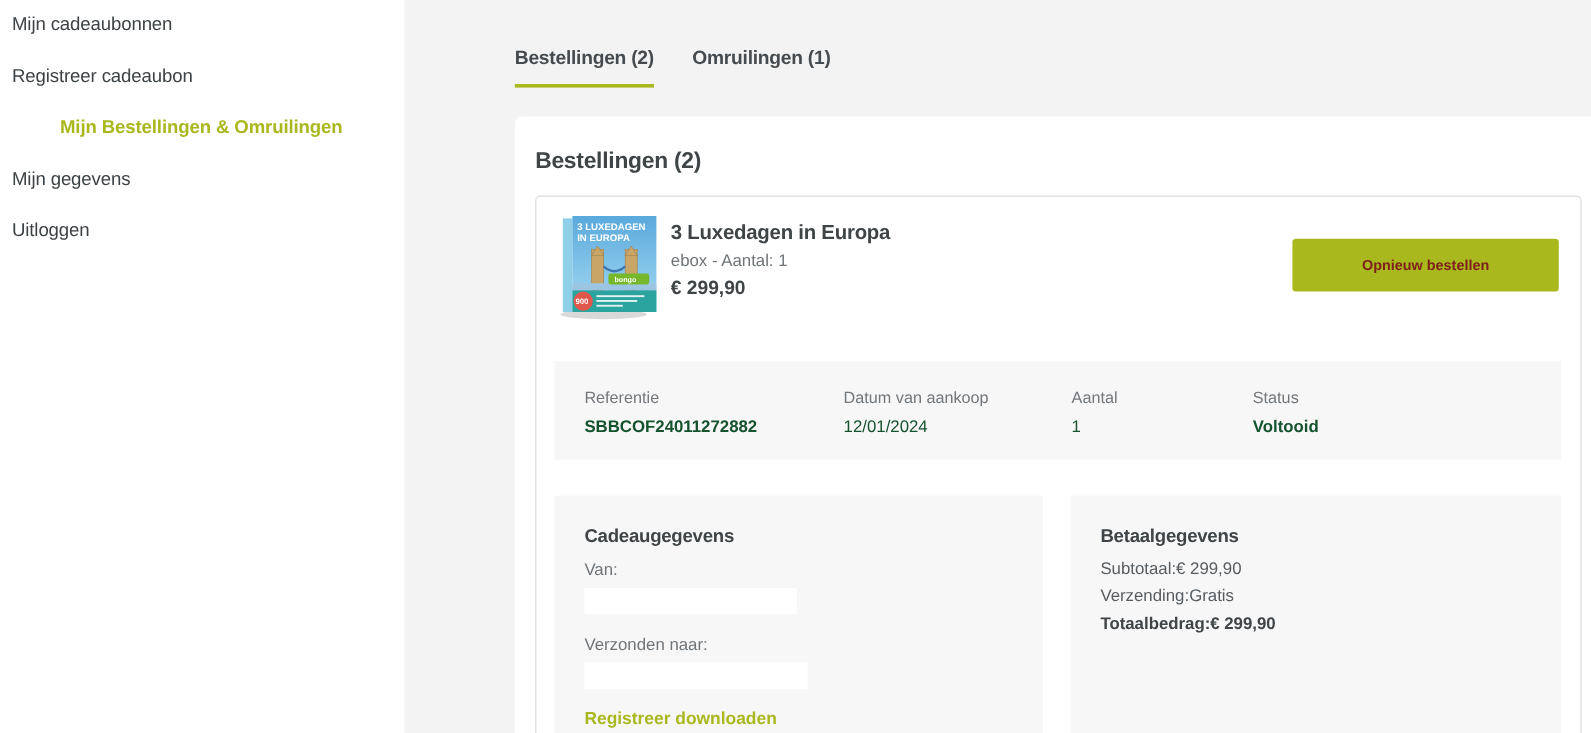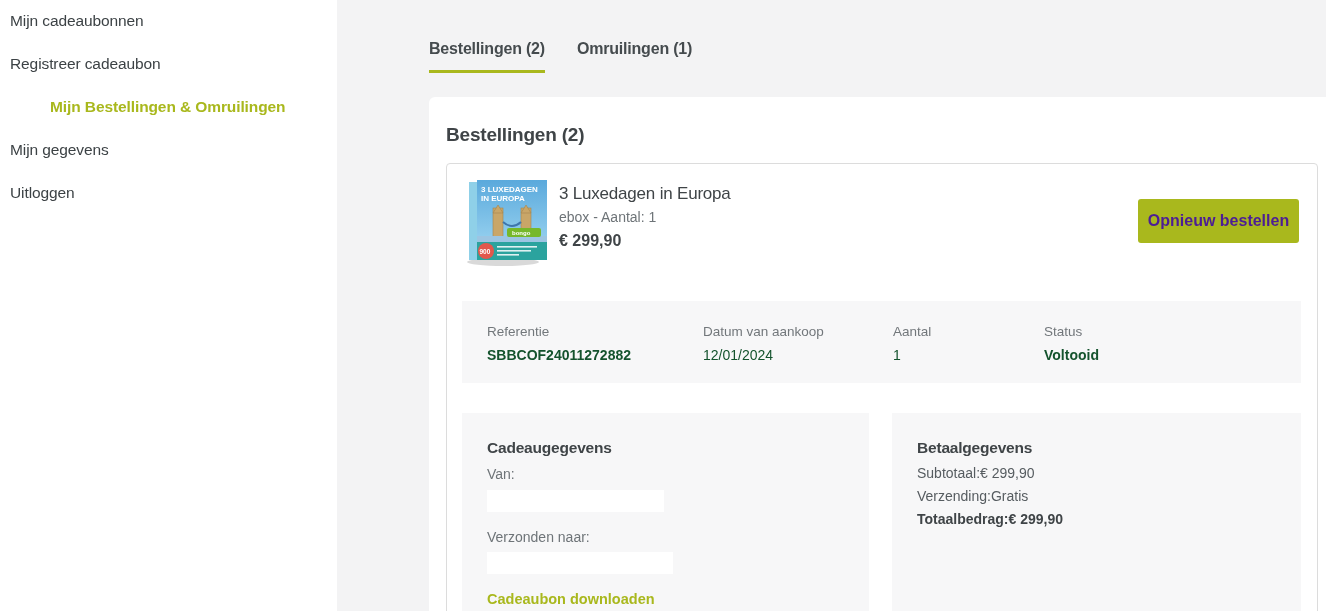--- a/index.html
+++ b/index.html
@@ -27,26 +27,26 @@
   .panel { position:absolute; left:429px; top:97px; width:897px; height:514px; background:#fff;
     border-top-left-radius:6px; }
   .section-title { position:absolute; left:17px; top:27px; font-size:19px; font-weight:bold;
     letter-spacing:-0.2px; }
 
   
   .card { position:absolute; left:17px; top:66px; width:872px; height:560px; background:#fff;
     border:1px solid #dcdcdc; border-radius:4px; }
 
   .thumb { position:absolute; left:16px; top:14px; width:90px; height:90px; }
-  .prod-title { position:absolute; left:112px; top:20px; font-size:17px; font-weight:normal; letter-spacing:-0.2px; }
+  .prod-title { position:absolute; left:112px; top:20px; font-size:17px; font-weight:bold; letter-spacing:-0.2px; }
   .prod-sub { position:absolute; left:112px; top:45px; font-size:14px; color:#6e7478; }
   .prod-price { position:absolute; left:112px; top:68px; font-size:16px; font-weight:bold; }
 
-  .reorder-btn { position:absolute; right:18px; top:35px; width:161px; height:44px;
-    background:var(--accent); color:#4c1d95; font-size:16px; font-weight:bold; border:none;
+  .reorder-btn { position:absolute; right:18px; top:35px; width:222px; height:44px;
+    background:var(--accent); color:#7f1d1d; font-size:12px; font-weight:bold; border:none;
     border-radius:3px; cursor:pointer; font-family:inherit; }
 
   .meta-strip { position:absolute; left:15px; top:137px; width:839px; height:82px; background:#f7f7f8; }
   .meta-col { position:absolute; top:23px; }
   .meta-label { font-size:13.5px; color:#72777b; margin-bottom:8px; }
   .meta-value { font-size:14px; color:#14532d; }
   .meta-value.bold { font-weight:bold; }
 
   .boxes { position:absolute; left:15px; top:249px; display:flex; gap:23px; }
   .info-box { background:#f7f7f8; height:384px; padding:26px 25px; }
@@ -148,21 +148,21 @@
       </div>
 
       <div class="boxes">
 
         <div class="info-box gift">
           <div class="box-title">Cadeaugegevens</div>
           <div class="gift-label">Van:</div>
           <div class="redacted from"></div>
           <div class="gift-label sent">Verzonden naar:</div>
           <div class="redacted sent"></div>
-          <a class="download-link">Cadeaubon downloaden</a>
+          <a class="download-link">Registreer downloaden</a>
         </div>
 
         <div class="info-box payment">
           <div class="box-title">Betaalgegevens</div>
           <div class="pay-row">
             <span>Subtotaal:</span>
             <span>€ 299,90</span>
           </div>
           <div class="pay-row">
             <span>Verzending:</span>

